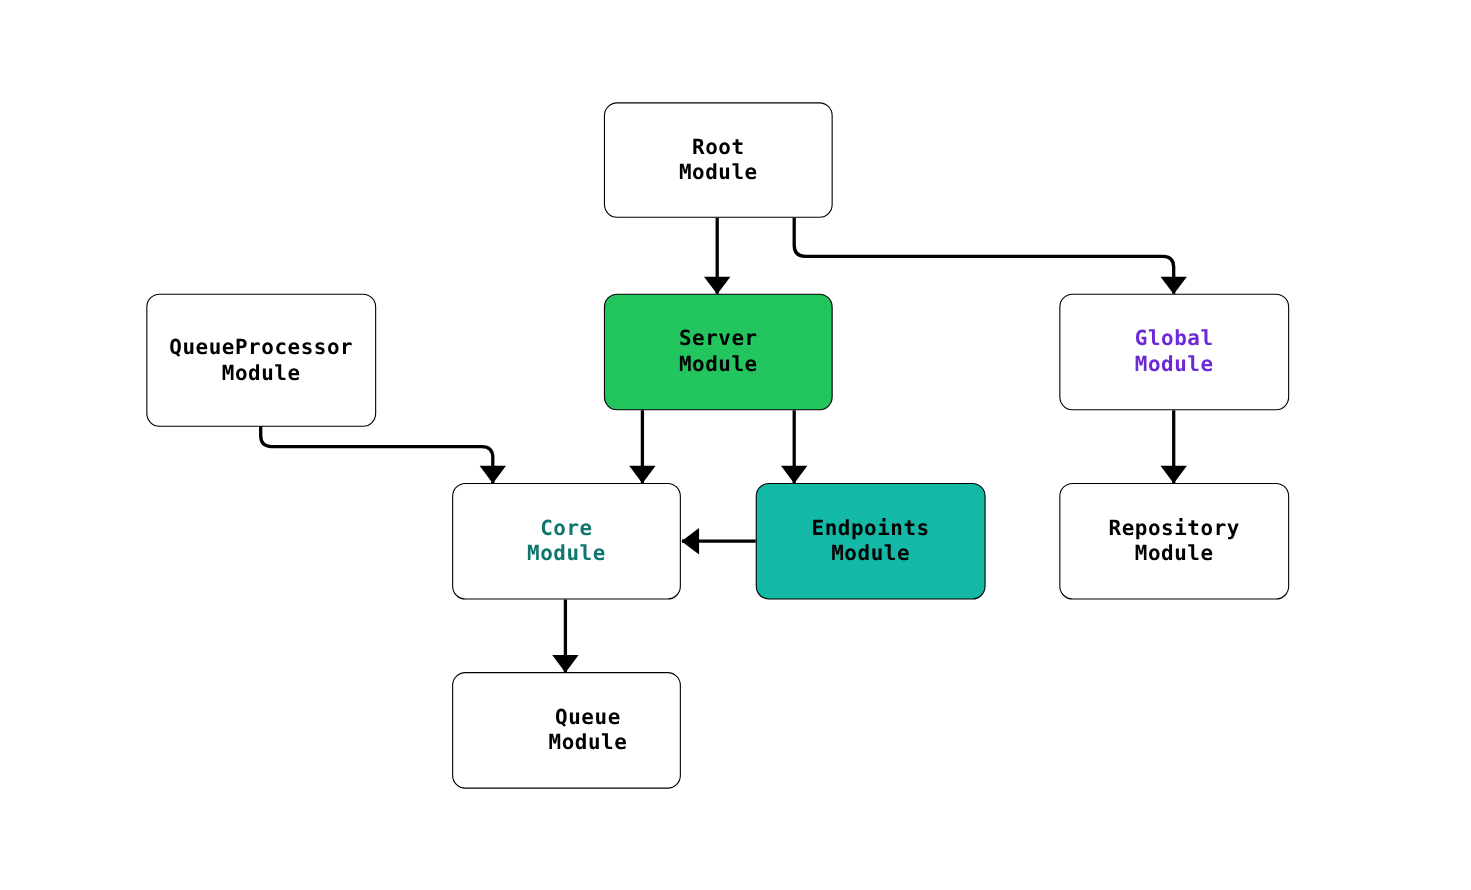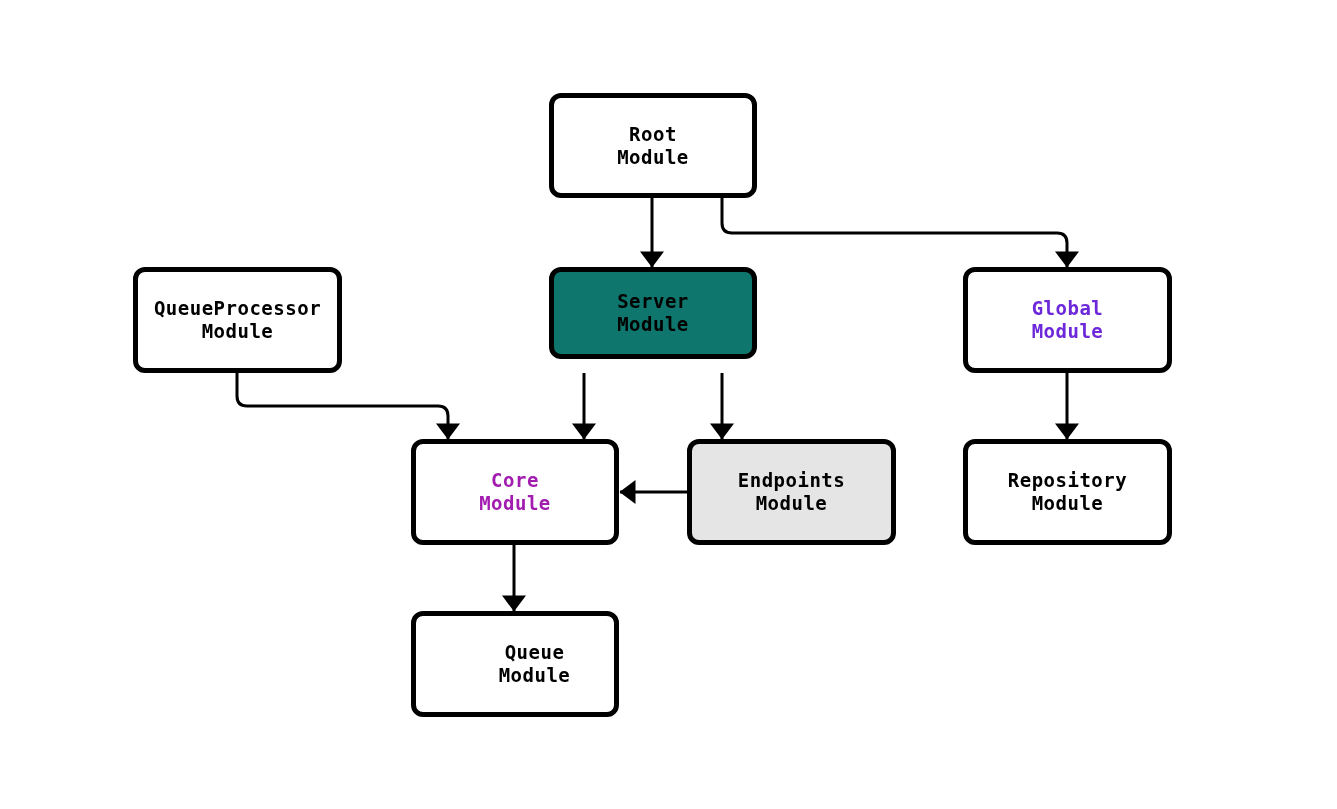--- a/index.html
+++ b/index.html
@@ -24,21 +24,21 @@
   }
   #edge-layer path.edge {
     fill: none;
     stroke: #000000;
     stroke-width: 3;
   }
   .node {
     position: absolute;
     box-sizing: border-box;
     background: #ffffff;
-    border: 5px solid #d946ef;
+    border: 1px solid #d946ef;
     border-radius: 12px;
     display: flex;
     align-items: center;
     justify-content: center;
   }
   .node-label {
     font-weight: bold;
     font-size: 19px;
     line-height: 23px;
     color: #000000;
@@ -66,37 +66,37 @@
         <path class="edge" d="M687,492 L620,492" marker-end="url(#arrow)" stroke="#000000"></path>
         <path class="edge" d="M514,545 L514,611" marker-end="url(#arrow)" stroke="#000000"></path>
         <path class="edge" d="M1067,373 L1067,439" marker-end="url(#arrow)" stroke="#000000"></path>
       </g>
   </svg>
   <div id="node-layer">
       <div class="node" style="left: 549px; top: 93px; width: 208px; height: 105px; background: rgb(255, 255, 255); border-color: rgb(0, 0, 0);">
         <div class="node-label" style="color: rgb(0, 0, 0);">Root
 Module</div>
       </div>
-      <div class="node" style="left: 133px; top: 267px; width: 209px; height: 106px; background: rgb(255, 255, 255); border-color: rgb(0, 0, 0);">
+      <div class="node" style="left: 133px; top: 267px; width: 209px; height: 121px; background: rgb(255, 255, 255); border-color: rgb(0, 0, 0);">
         <div class="node-label" style="color: rgb(0, 0, 0);">QueueProcessor
 Module</div>
       </div>
-      <div class="node" style="left: 549px; top: 267px; width: 208px; height: 92px; background: #0f766e; border-color: rgb(0, 0, 0);">
+      <div class="node" style="left: 549px; top: 267px; width: 208px; height: 106px; background: #22c55e; border-color: rgb(0, 0, 0);">
         <div class="node-label" style="color: rgb(0, 0, 0);">Server
 Module</div>
       </div>
       <div class="node" style="left: 963px; top: 267px; width: 209px; height: 106px; background: rgb(255, 255, 255); border-color: rgb(0, 0, 0);">
         <div class="node-label" style="color: #6d28d9;">Global
 Module</div>
       </div>
       <div class="node" style="left: 411px; top: 439px; width: 208px; height: 106px; background: rgb(255, 255, 255); border-color: rgb(0, 0, 0);">
-        <div class="node-label" style="color: #a21caf;">Core
+        <div class="node-label" style="color: #0f766e;">Core
 Module</div>
       </div>
-      <div class="node" style="left: 687px; top: 439px; width: 209px; height: 106px; background: #e5e5e5; border-color: rgb(0, 0, 0);">
+      <div class="node" style="left: 687px; top: 439px; width: 209px; height: 106px; background: #14b8a6; border-color: rgb(0, 0, 0);">
         <div class="node-label" style="color: rgb(0, 0, 0);">Endpoints
 Module</div>
       </div>
       <div class="node" style="left: 963px; top: 439px; width: 209px; height: 106px; background: rgb(255, 255, 255); border-color: rgb(0, 0, 0);">
         <div class="node-label" style="color: rgb(0, 0, 0);">Repository
 Module</div>
       </div>
       <div class="node" style="left: 411px; top: 611px; width: 208px; height: 106px; background: rgb(255, 255, 255); border-color: rgb(0, 0, 0);">
         <div class="node-label" style="color: rgb(0, 0, 0); margin-left: 39px;">Queue
 Module</div>

